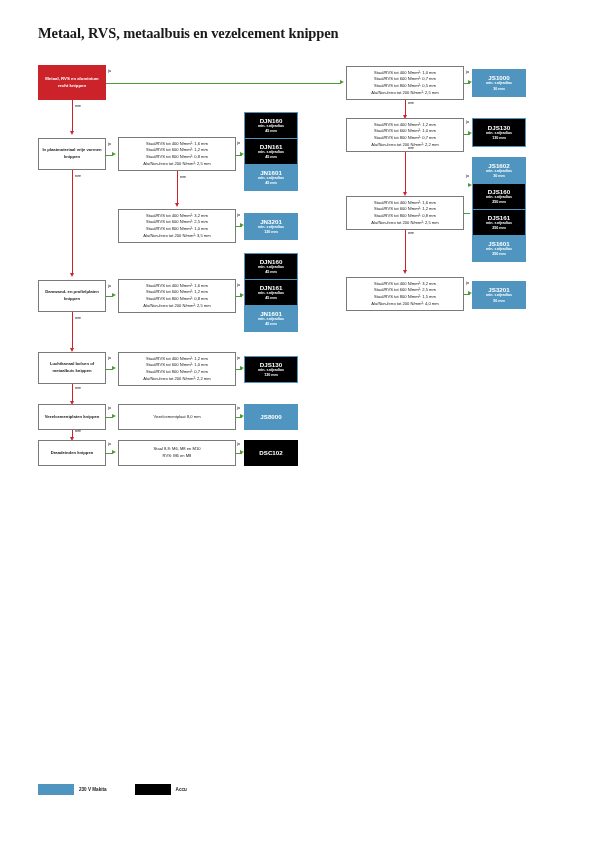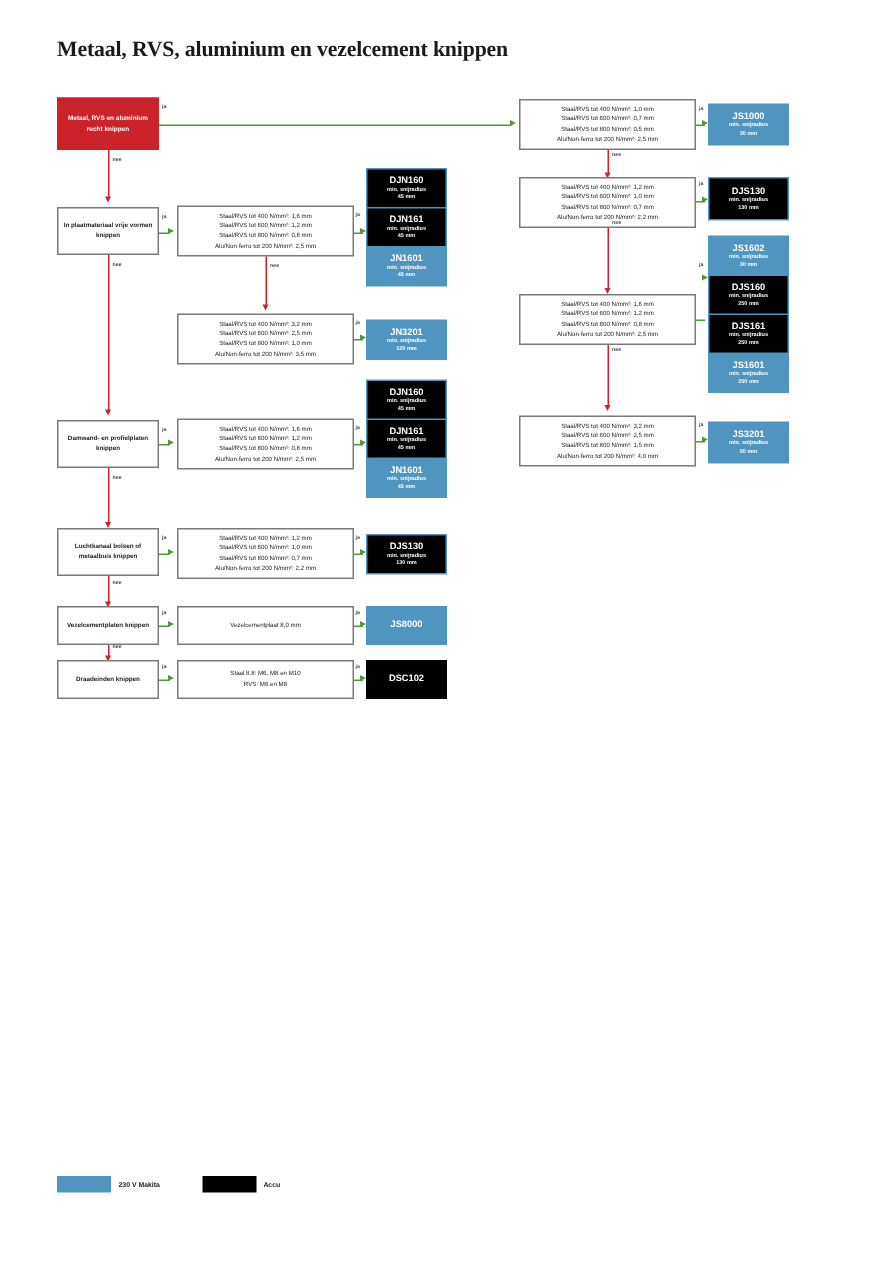--- a/index.html
+++ b/index.html
@@ -88,21 +88,21 @@
   .legend .sw.black { background:#000000; }
   .legend .txt { font-size:4.6px; font-weight:bold; color:#1a1a1a; }
   .legend .grp { display:flex; align-items:center; gap:5px; }
   .legend .grp + .grp { margin-left:22px; }
 </style>
 </head>
 <body>
 
 <div class="page">
 
-  <div class="title">Metaal, RVS, aluminium en vezelcement knippen</div>
+  <div class="title">Metaal, RVS, metaalbuis en vezelcement knippen</div>
 
   <div class="node start-box" style="left:38px; top:65px; width:68px; height:35px;">
     <span>Metaal, RVS en aluminium recht knippen</span>
   </div>
 
   <div class="lbl" style="left:108px; top:69px;">ja</div>
   <div class="ln green-h" style="left:106px; top:83px; width:235px;"></div>
   <div class="arrow green-right" style="left:340px; top:80px;"></div>
 
   <div class="ln red-v" style="left:72px; top:100px; height:33px;"></div>

